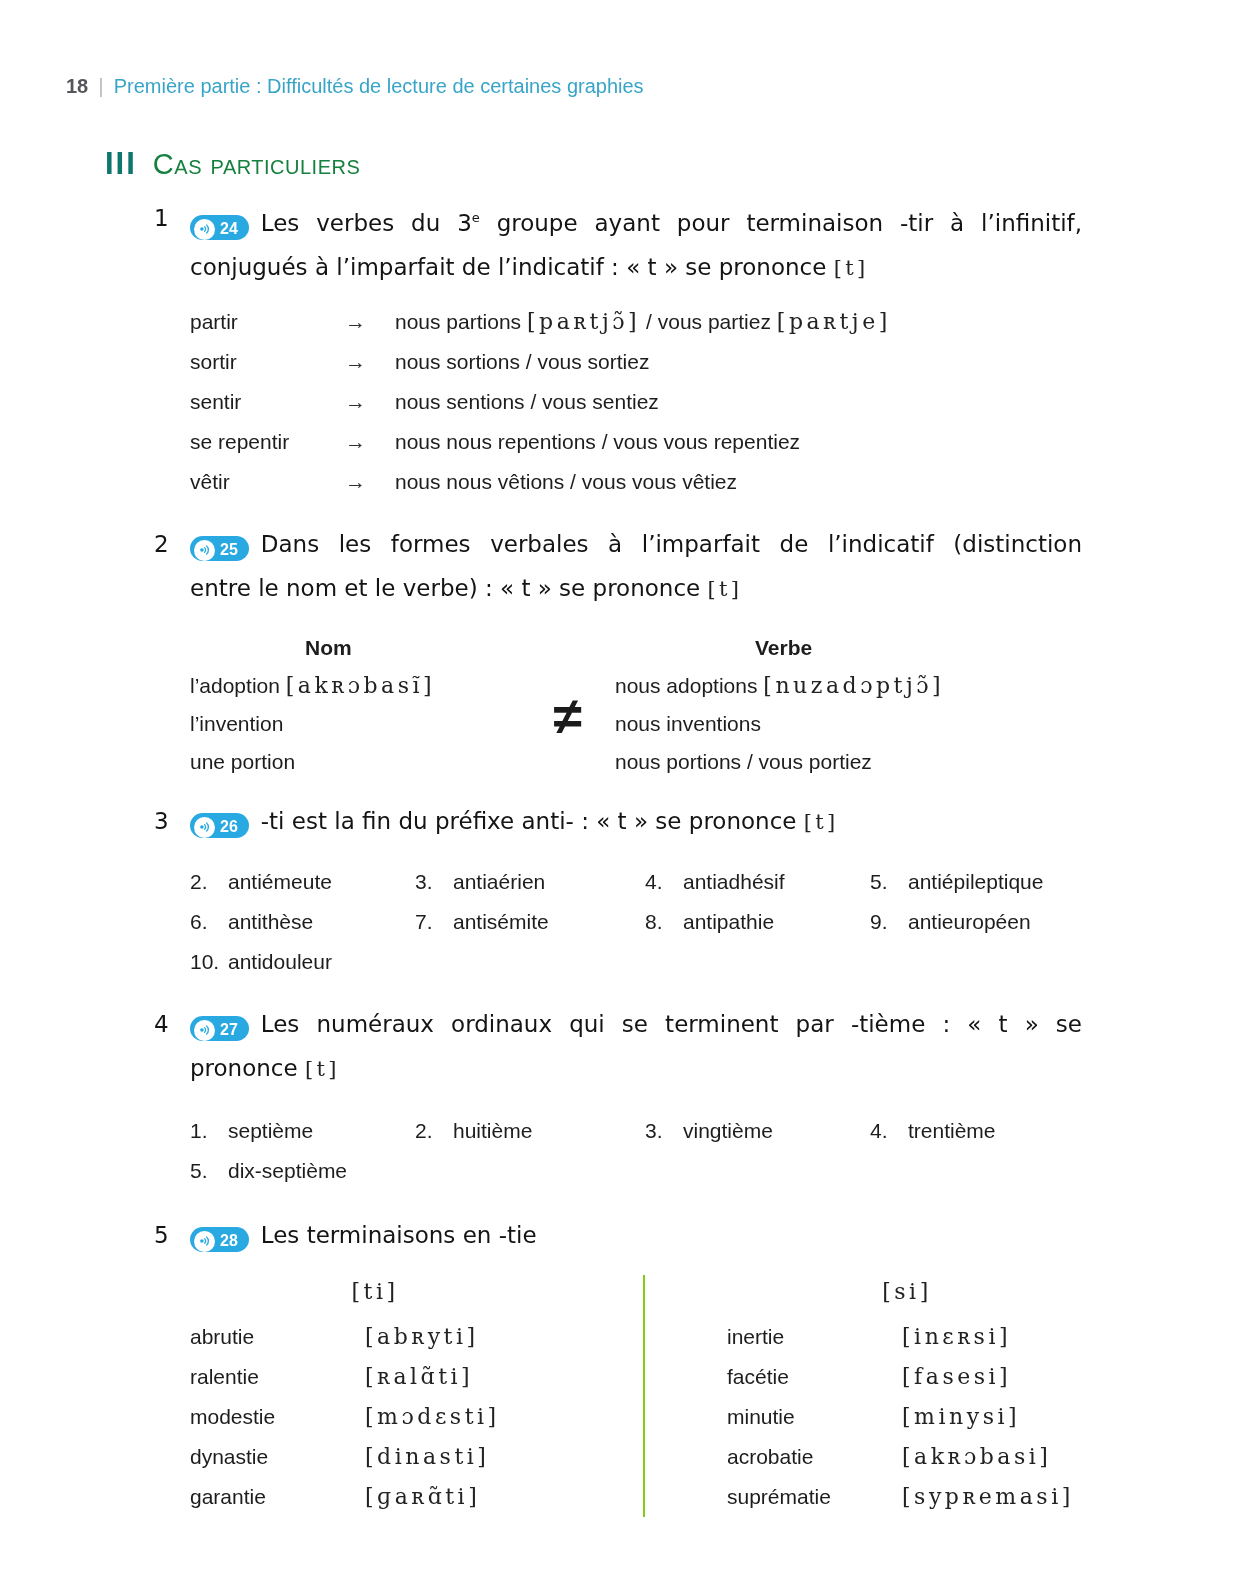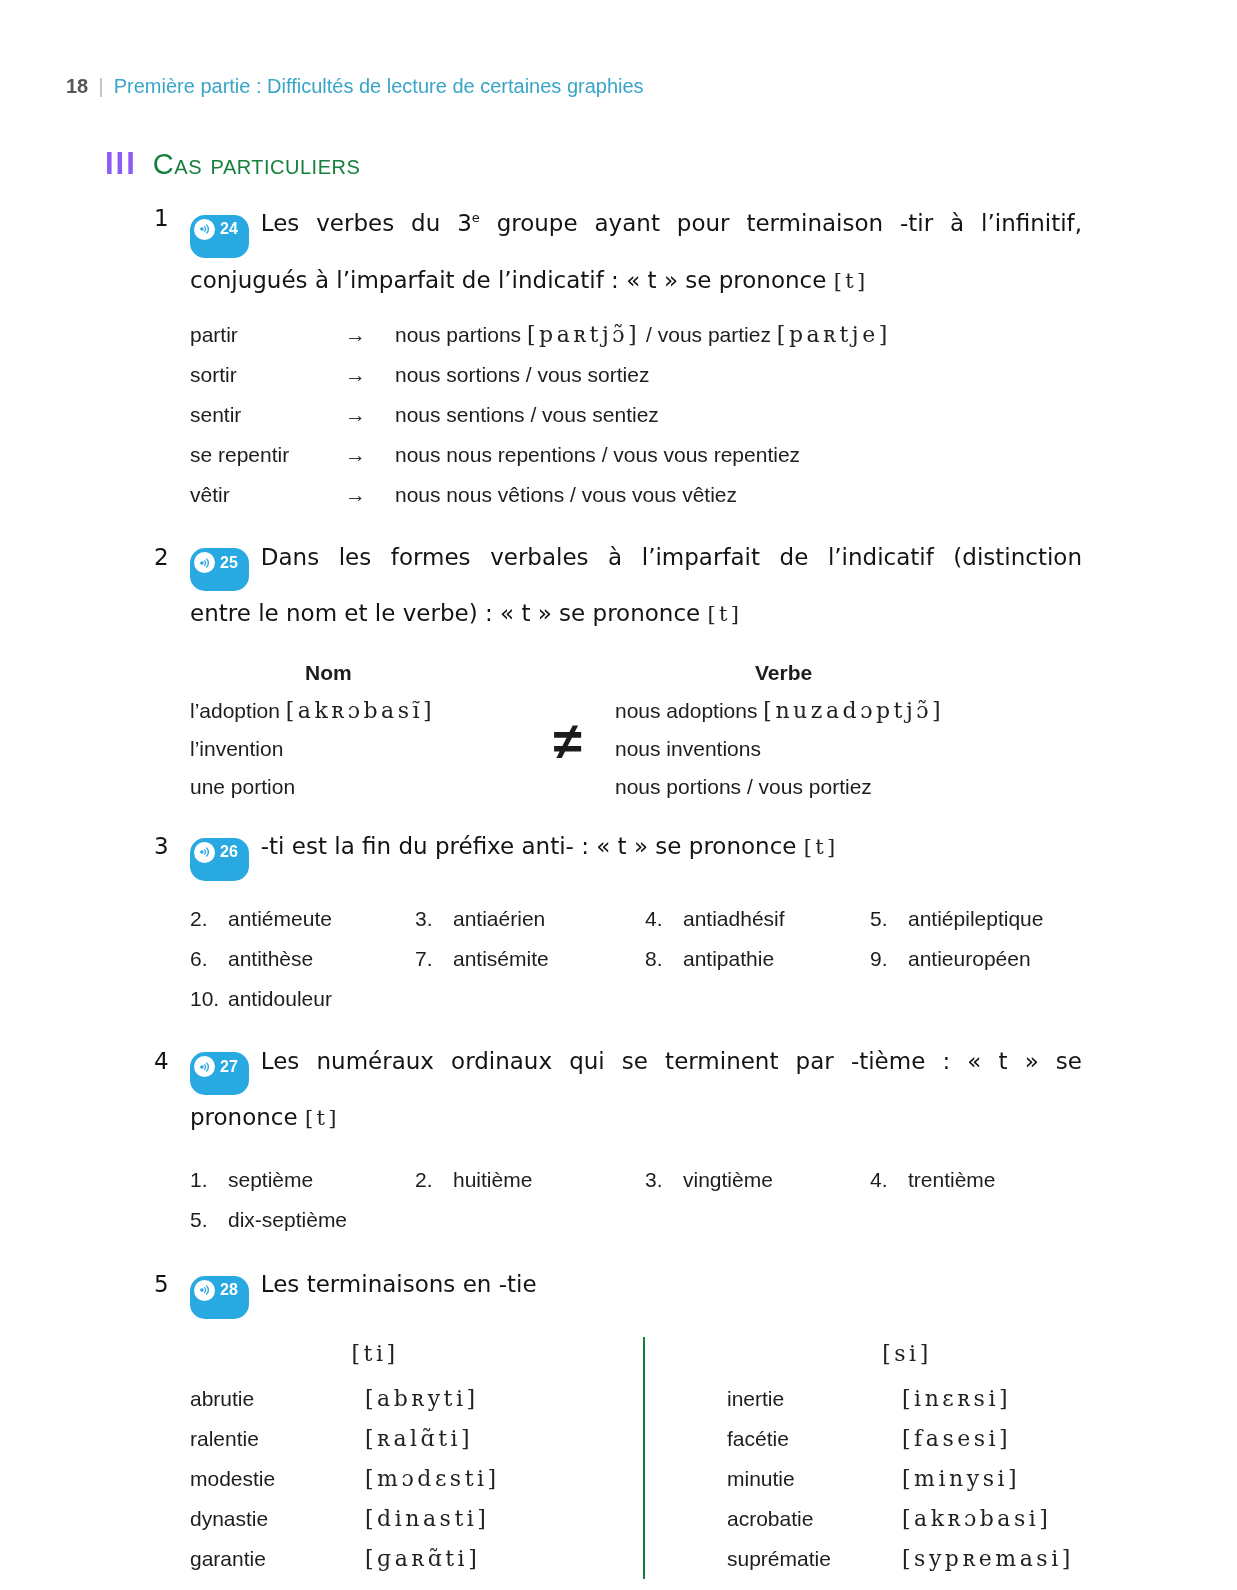--- a/index.html
+++ b/index.html
@@ -14,33 +14,33 @@
     padding-top:74px;
     border-radius:23px;
   }
   
   .hdr{margin-left:66px;font-size:20px;display:flex;align-items:baseline;gap:10px;}
   .hdr .pnum{font-weight:700;color:#55565a;}
   .hdr .sep{color:#b9bcbe;font-weight:300;font-size:21px;}
   .hdr .ptitle{color:#38a5c8;}
   
   .section{margin:48px 0 0 105px;display:flex;align-items:baseline;gap:16px;}
-  .sec-numeral{color:#8b5cf6;font-weight:700;font-size:31px;letter-spacing:2px;}
+  .sec-numeral{color:#0f766e;font-weight:700;font-size:31px;letter-spacing:2px;}
   .sec-title{font-variant:small-caps;font-size:29px;color:#15803d;letter-spacing:0.5px;}
   
   .item-head{position:relative;margin-left:190px;width:892px;font-family:"DejaVu Sans",sans-serif;font-size:23px;color:#141414;}
   .item-num{position:absolute;left:-36px;top:0;line-height:44px;}
   .head-line{line-height:44px;white-space:nowrap;}
   .head-line.jline{text-align:justify;text-align-last:justify;white-space:normal;}
   sup.sup-e{font-size:13px;vertical-align:9px;}
   
   .audio-badge{
     display:inline-flex;align-items:center;gap:5px;
     background:#29a9e1;border-radius:15px;
-    padding:4px 11px 18px 4px;height:21px;
+    padding:4px 11px 0 4px;height:21px;
     vertical-align:-5px;margin-right:12px;
   }
   .badge-circle{width:21px;height:21px;border-radius:50%;background:#ffffff;display:inline-flex;align-items:center;justify-content:center;}
   .badge-num{color:#ffffff;font-weight:700;font-size:16px;font-family:"Liberation Sans",sans-serif;line-height:1;text-align:right;}
   
   .ipa{font-family:"DejaVu Serif","DejaVu Sans",serif;letter-spacing:0.16em;font-size:22px;color:#222;font-weight:400;}
   .head-line .ipa{font-size:21px;}
   
   .vlist{margin:12px 0 0 190px;font-size:21px;}
   .vrow{line-height:40px;white-space:nowrap;}
@@ -53,21 +53,21 @@
   .nv-hr{grid-area:1/3;padding-left:140px;font-weight:700;}
   .nv-l1{grid-area:2/1;} .nv-l2{grid-area:3/1;} .nv-l3{grid-area:4/1;}
   .nv-r1{grid-area:2/3;} .nv-r2{grid-area:3/3;} .nv-r3{grid-area:4/3;}
   .nv-ne{grid-area:2/2/5/3;display:flex;align-items:center;justify-content:center;font-size:52px;font-weight:700;color:#1b1b1b;margin-top:-16px;}
   
   .wgrid{display:grid;grid-template-columns:225px 230px 225px 212px;margin:18px 0 0 190px;font-size:21px;}
   .wcell{line-height:40px;white-space:nowrap;}
   .li-num{display:inline-block;width:38px;}
   
   .tie{display:flex;margin:18px 0 0 190px;font-size:21px;}
-  .tie-left{width:453px;border-right:2px solid #15803d;}
+  .tie-left{width:453px;border-right:2px solid #84cc16;}
   .tie-right{padding-left:82px;}
   .tie-head{line-height:34px;margin-bottom:8px;text-align:center;}
   .tie-left .tie-head{width:370px;}
   .tie-right .tie-head{width:360px;}
   .tie-head .ipa{font-size:22px;}
   .tie-row{line-height:40px;white-space:nowrap;}
   .tie-word{display:inline-block;width:175px;}
 </style>
 </head>
 <body>

